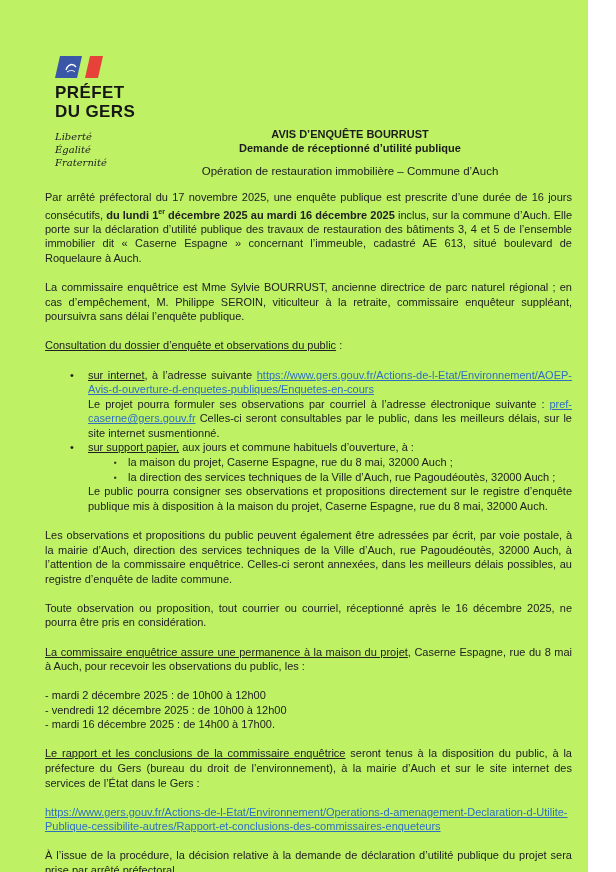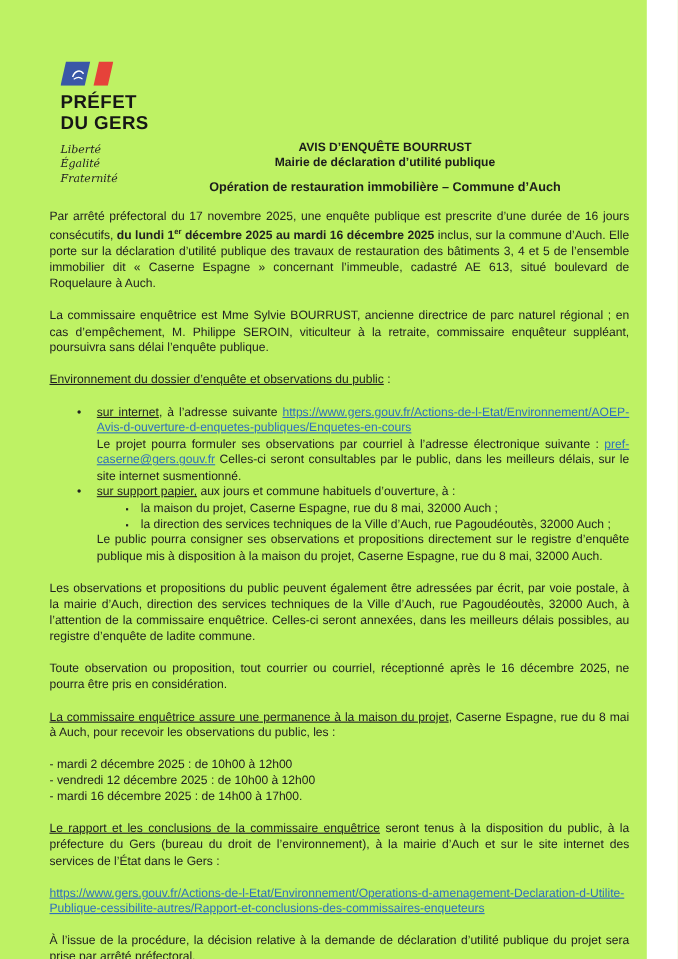--- a/index.html
+++ b/index.html
@@ -7,21 +7,21 @@
     position:relative; width:588px; height:872px; background:#bef264;
     font-family:"Liberation Sans", sans-serif; color:#1f1f1f; overflow:hidden;
   }
   
   .logo-block { position:absolute; left:55px; top:56px; width:130px; }
   .flag { display:block; }
   .ministry { margin-top:5px; font-weight:bold; font-size:17px; line-height:19px; letter-spacing:0.4px; color:#161616; }
   .motto { margin-top:9px; font-family:"DejaVu Serif", serif; font-style:italic; font-size:10px; line-height:13px; color:#222; }
   .title-block { position:absolute; left:130px; top:128px; width:440px; text-align:center; }
   .title-line { font-weight:bold; font-size:11px; line-height:13.5px; color:#1c1c1c; }
-  .title-line3 { font-weight:bold; font-size:11.5px; line-height:14px; margin-top:9px; color:#1c1c1c; }
+  .title-line3 { font-weight:normal; font-size:11.5px; line-height:14px; margin-top:9px; color:#1c1c1c; }
   
   .bt {
     position:absolute; left:45px; top:190px; width:527px;
     font-size:11px; line-height:14.6px; text-align:justify; color:#212121;
   }
   .bt p { margin:0 0 14.5px 0; }
   .u { text-decoration:underline; }
   b { font-weight:bold; }
   .sup { font-size:7px; vertical-align:super; font-weight:bold; }
   .link { color:#2f6fbe; text-decoration:underline; overflow-wrap:anywhere; cursor:pointer; }
@@ -52,32 +52,32 @@
     </div>
     <div class="motto">
       <div>Liberté</div>
       <div>Égalité</div>
       <div>Fraternité</div>
     </div>
   </div>
 
   <div class="title-block">
     <div class="title-line">AVIS D’ENQUÊTE BOURRUST</div>
-    <div class="title-line">Mairie de déclaration d’utilité publique</div>
+    <div class="title-line">Demande de réceptionné d’utilité publique</div>
     <div class="title-line3">Opération de restauration immobilière – Commune d’Auch</div>
   </div>
 
   <main class="bt">
 
     <p><span>Par arrêté préfectoral du 17 novembre 2025, une enquête publique est prescrite d’une durée de 16 jours consécutifs, </span><b>du lundi 1</b><b class="sup">er</b><b> décembre 2025 au mardi 16 décembre 2025</b><span> inclus, sur la commune d’Auch. Elle porte sur la déclaration d’utilité publique des travaux de restauration des bâtiments 3, 4 et 5 de l’ensemble immobilier dit « Caserne Espagne » concernant l’immeuble, cadastré AE 613, situé boulevard de Roquelaure à Auch.</span></p>
 
     <p><span>La commissaire enquêtrice est Mme Sylvie BOURRUST, ancienne directrice de parc naturel régional ; en cas d’empêchement, M. Philippe SEROIN, viticulteur à la retraite, commissaire enquêteur suppléant, poursuivra sans délai l’enquête publique.</span></p>
 
     <div class="section">
-      <p class="heading-line"><span class="u">Environnement du dossier d’enquête et observations du public</span><span> :</span></p>
+      <p class="heading-line"><span class="u">Consultation du dossier d’enquête et observations du public</span><span> :</span></p>
 
       <div class="li1">
         <div><span class="u">sur internet</span><span>, à l’adresse suivante </span><a class="link">https://www.gers.gouv.fr/Actions-de-l-Etat/Environnement/AOEP-Avis-d-ouverture-d-enquetes-publiques/Enquetes-en-cours</a></div>
         <div><span>Le projet pourra formuler ses observations par courriel à l’adresse électronique suivante : </span><a class="link">pref-caserne@gers.gouv.fr</a><span> Celles-ci seront consultables par le public, dans les meilleurs délais, sur le site internet susmentionné.</span></div>
       </div>
 
       <div class="li1">
         <div><span class="u">sur support papier,</span><span> aux jours et commune habituels d’ouverture, à :</span></div>
         <div class="li2"><span>la maison du projet, Caserne Espagne, rue du 8 mai, 32000 Auch ;</span></div>
         <div class="li2"><span>la direction des services techniques de la Ville d’Auch, rue Pagoudéoutès, 32000 Auch ;</span></div>

